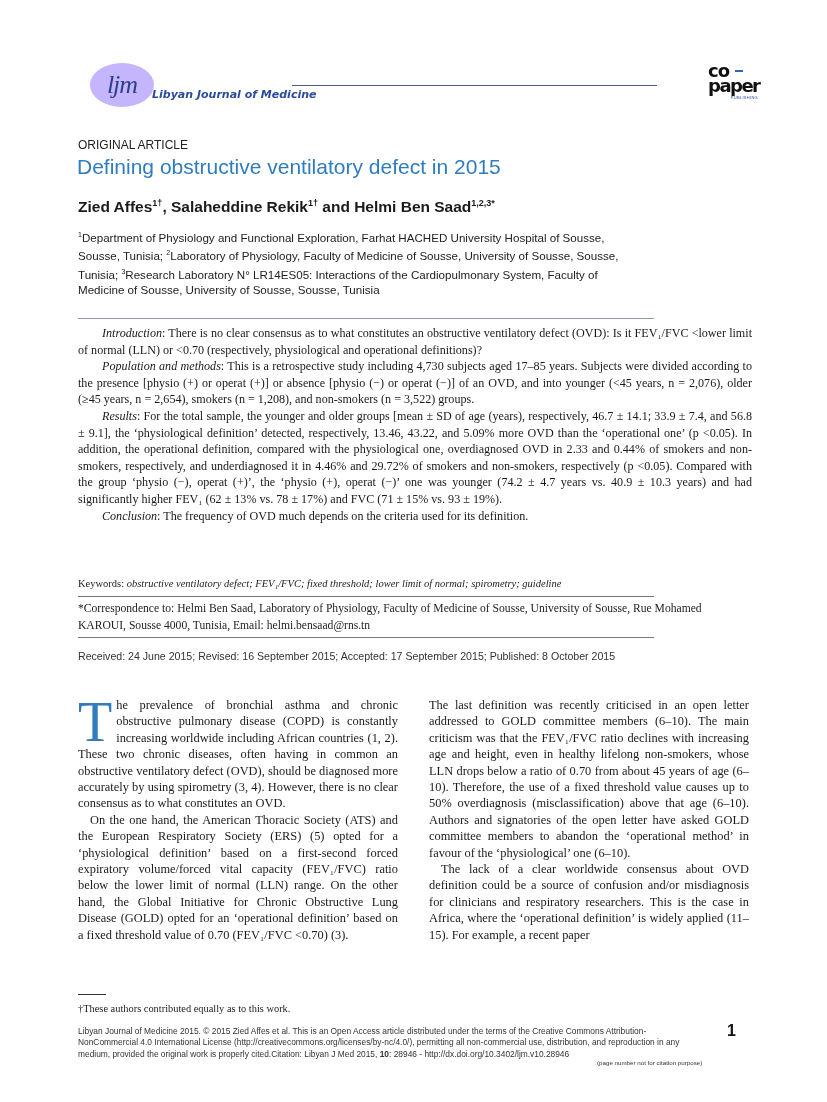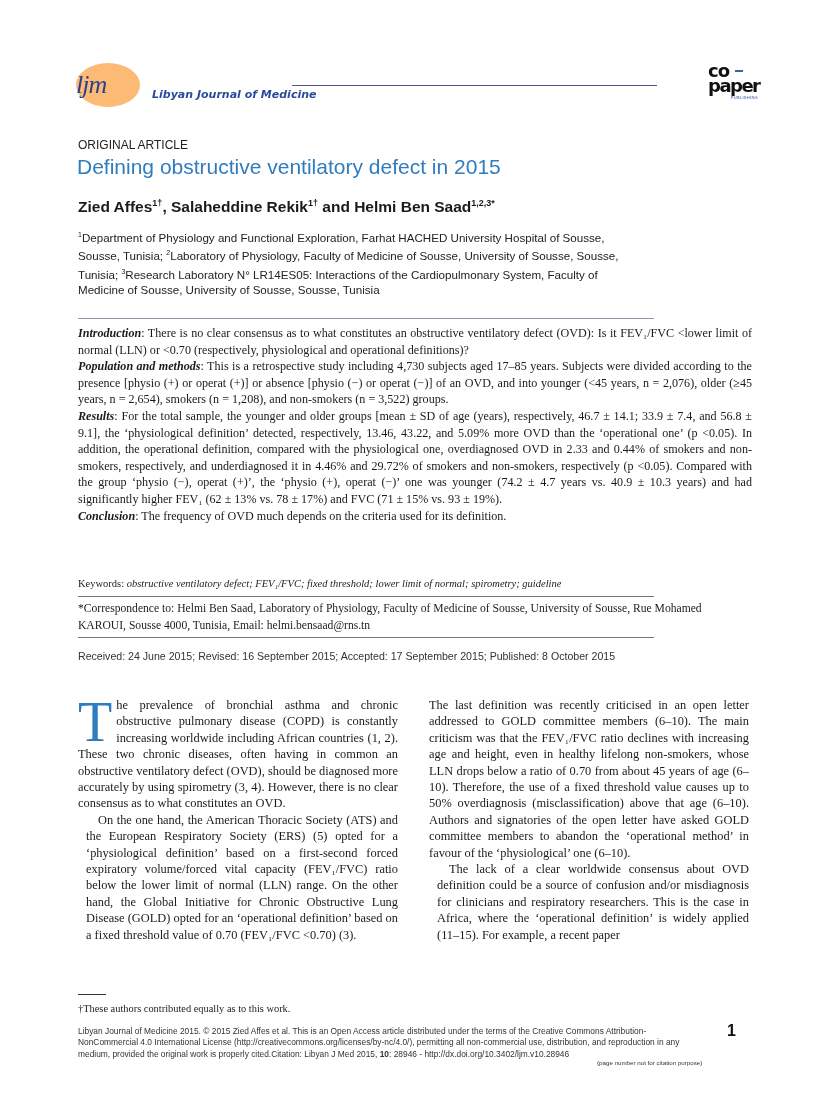--- a/index.html
+++ b/index.html
@@ -2,21 +2,21 @@
 <html><head>
 <meta charset="utf-8">
 <style>
   html, body { margin: 0; padding: 0; background: #ffffff; }
   body { width: 827px; height: 1102px; position: relative; overflow: hidden; color: #1a1a1a; }
   .abs { position: absolute; }
   .sans { font-family: "Liberation Sans", sans-serif; }
   .serif { font-family: "Liberation Serif", serif; }
 
   
-  .logo-oval { left: 76px; top: 63px; width: 64px; height: 44px; border-radius: 50%; background: #fdba74; display: flex; align-items: center; }
+  .logo-oval { left: 90px; top: 63px; width: 64px; height: 44px; border-radius: 50%; background: #c4b5fd; display: flex; align-items: center; justify-content: center; }
   .logo-text { font-family: "Liberation Serif", serif; font-style: italic; font-size: 26px; color: #2b3f8f; letter-spacing: -1px; }
   .journal-name { left: 152px; top: 88px; font-family: "DejaVu Sans", sans-serif; font-weight: bold; font-style: italic; font-size: 11px; color: #2b4a9a; }
   .header-rule { left: 292px; top: 85px; width: 365px; height: 1px; background: #4a5a8a; }
   .coaction { left: 708px; top: 64px; width: 50px; }
   .coaction .co { font-family: "DejaVu Sans", sans-serif; font-weight: bold; font-size: 18px; line-height: 14px; color: #111; letter-spacing: -1px; }
   .coaction .action { font-family: "DejaVu Sans", sans-serif; font-weight: bold; font-size: 18px; line-height: 16px; color: #111; letter-spacing: -1.5px; }
   .coaction .pub { font-family: "Liberation Sans", sans-serif; font-size: 4px; color: #2b4a9a; text-align: right; margin-top: 1px; letter-spacing: 0.3px; }
   .coaction .dash { position: absolute; left: 27px; top: 6px; width: 8px; height: 2px; background: #2b6ab0; }
 
   .article-type { left: 78px; top: 138px; font-size: 12px; color: #222; }
@@ -24,34 +24,34 @@
   .authors { left: 78px; top: 198px; font-size: 15.5px; font-weight: bold; color: #1a1a1a; }
   .authors sup { font-size: 9px; }
   .affil { left: 78px; top: 227px; width: 560px; font-size: 11.6px; line-height: 15.5px; color: #222; }
   .affil sup { font-size: 7px; }
 
   .rule { height: 1px; background: #777; }
   .rule-top { left: 78px; top: 318px; width: 576px; background: #8a9aaa; }
 
   .abstract { left: 78px; top: 325px; width: 674px; font-size: 12.1px; line-height: 16.6px; text-align: justify; color: #1a1a1a; }
   .abstract p { margin: 0; }
-  .abstract .lbl { font-style: italic; font-weight: bold; }
+  .abstract .lbl { font-style: italic; font-weight: normal; margin-left: 24px; }
 
   .keywords { left: 78px; top: 578px; width: 674px; font-size: 10.5px; color: #222; }
   .keywords .kw { font-style: italic; }
   .rule-kw { left: 78px; top: 596px; width: 576px; }
 
   .corresp { left: 78px; top: 601px; width: 674px; font-size: 11.6px; line-height: 16.5px; color: #222; }
   .rule-corr { left: 78px; top: 637px; width: 576px; }
 
   .dates { left: 78px; top: 650px; font-size: 10.6px; color: #333; }
 
   .col { top: 697px; width: 320px; font-size: 12.4px; line-height: 16.4px; text-align: justify; color: #1a1a1a; }
   .col p { margin: 0; }
-  .col .indent { text-indent: 12px; margin-left: 8px; }
+  .col .indent { text-indent: 12px; }
   .col-left { left: 78px; }
   .col-right { left: 429px; }
   .dropcap { float: left; font-family: "Liberation Serif", serif; font-size: 56px; line-height: 46px; color: #2f7cbf; margin: 2px 4px 0 0; }
 
   .fn-rule { left: 78px; top: 994px; width: 28px; height: 1px; background: #333; }
   .footnote { left: 78px; top: 1003px; font-size: 10.4px; color: #222; }
 
   .license { left: 78px; top: 1026px; width: 640px; font-size: 8.4px; line-height: 11.3px; color: #333; }
   .license .row3 { display: flex; }
   .pagenum { left: 727px; top: 1022px; font-size: 16px; font-weight: bold; color: #111; }

